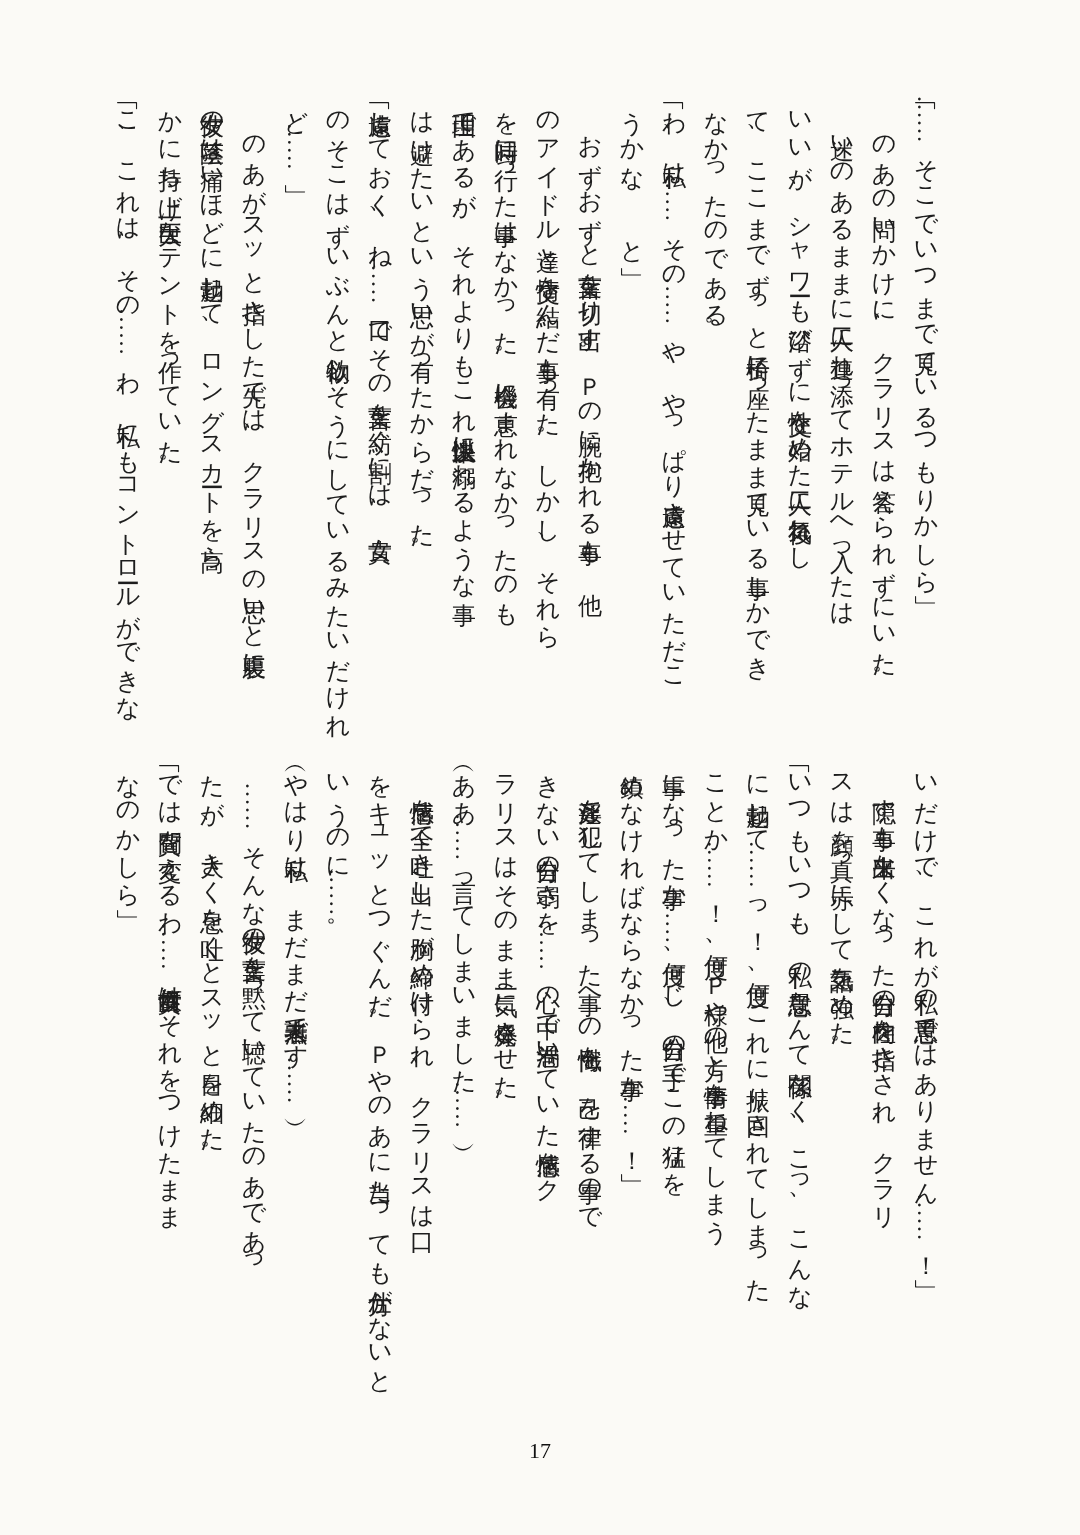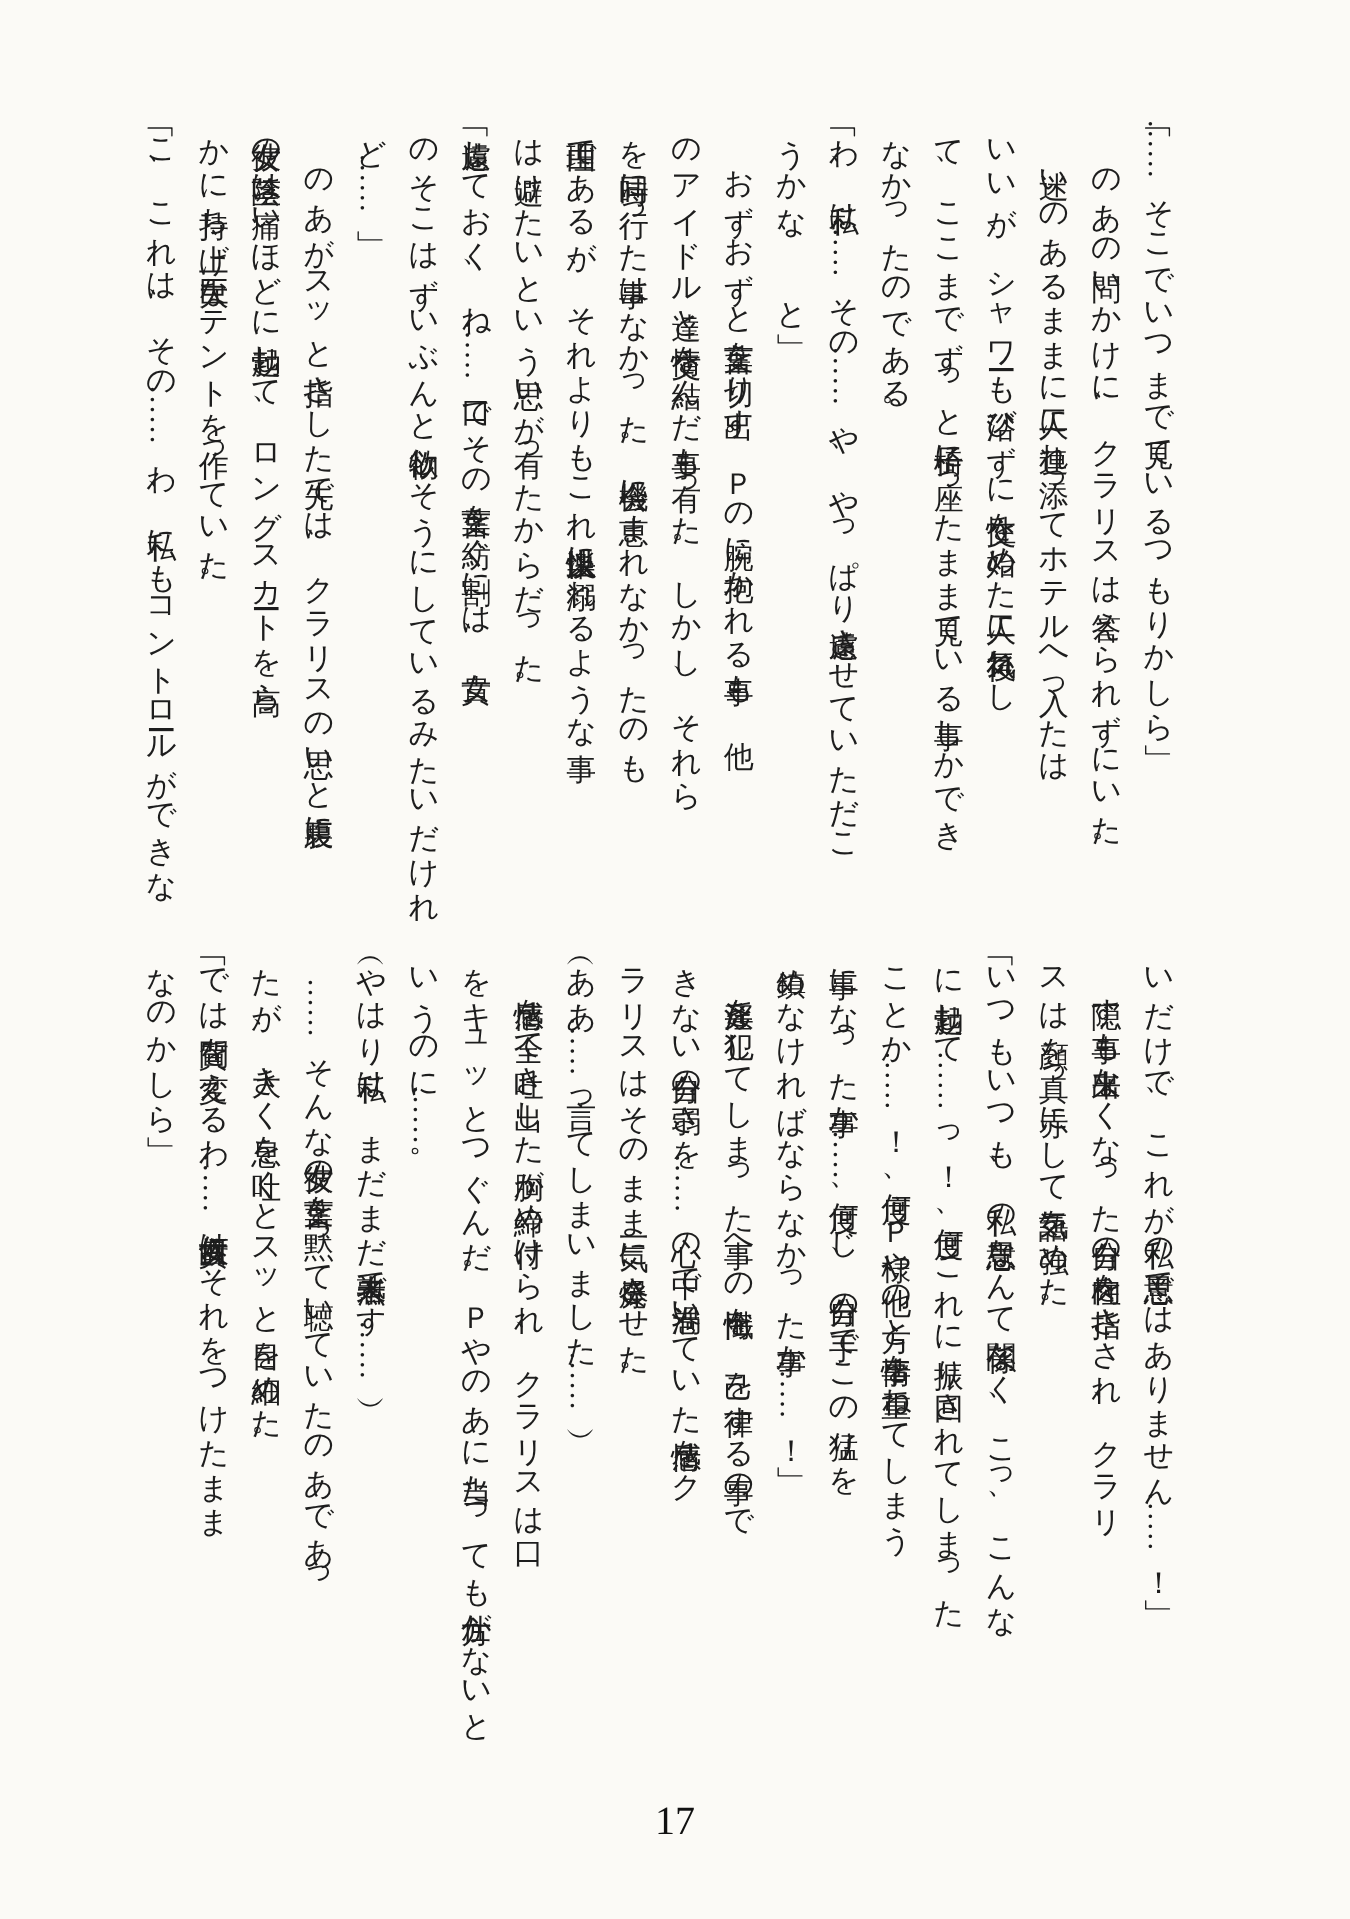--- a/index.html
+++ b/index.html
@@ -28,21 +28,21 @@
     white-space: nowrap;
   }
   #block-top    { top: 95px;  right: 133px; }
   #block-bottom { top: 758px; right: 133px; }
   .page-number {
     position: absolute;
     top: 1438px;
     left: 0;
     width: 100%;
     text-align: center;
-    font-size: 32px;
+    font-size: 22px;
     color: #111;
   }
 </style>
 </head>
 <body>
 
 <div>
 
   <div class="vblock" id="block-top">
     <p>「……そこでいつまで見ているつもりかしら」</p>

